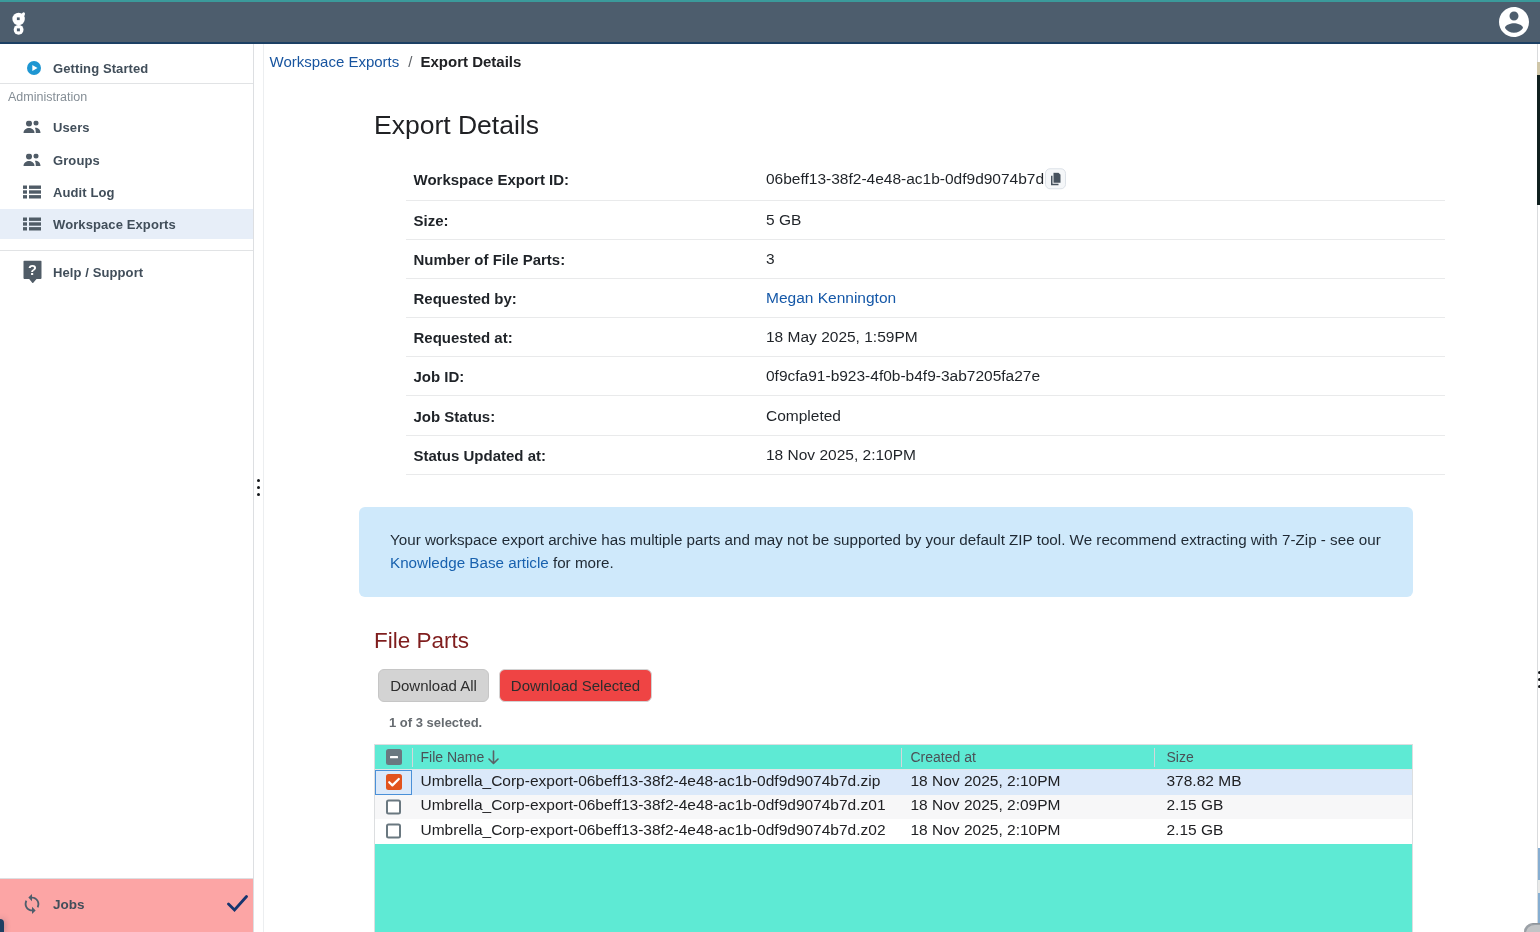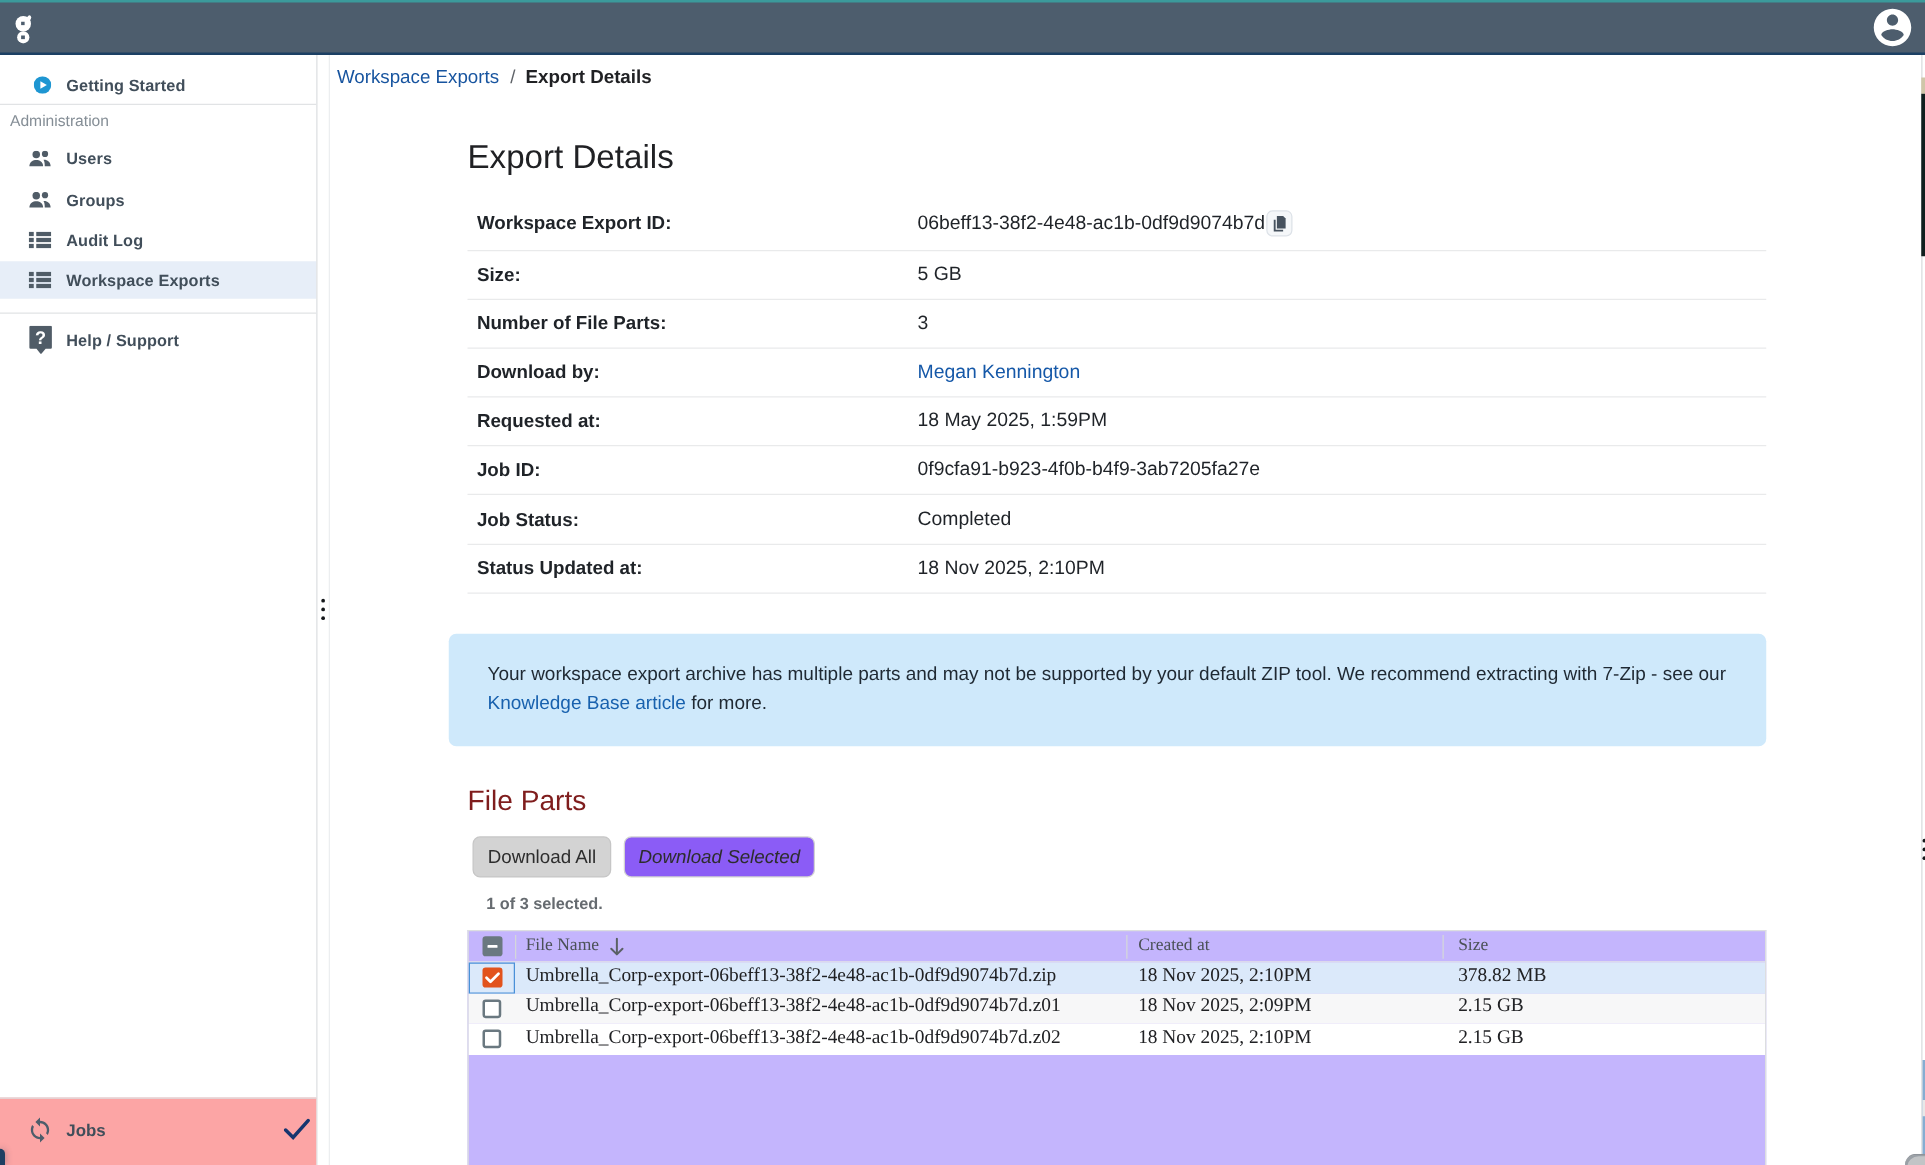--- a/index.html
+++ b/index.html
@@ -28,47 +28,47 @@
 
 
 #main { position:absolute; left:256px; top:44px; width:1274px; height:888px; background:#fff; }
 #crumb { position:absolute; left:13.5px; top:9px; font-size:15px; color:#5f6368; }
 #crumb a { color:#17549f; text-decoration:none; }
 #crumb b { color:#202124; font-weight:700; }
 h1 { position:absolute; left:118px; top:65.5px; font-size:26.5px; font-weight:400; color:#202124; letter-spacing:0;}
 
 
 #details { position:absolute; left:117.5px; top:114px; width:1039.5px; }
-.drow { position:relative; width:100%; height:39.2px; border-bottom:1px solid #e9eaeb; }
+.drow { position:relative; width:100%; height:39.2px; border-bottom:1px solid #e9eaeb;margin-left:32px; }
 .drow.first { height:42.5px; }
 .drow .lab { position:absolute; left:8px; top:50%; transform:translateY(-50%); font-size:15px; font-weight:700; color:#1f2328; }
 .drow .val { position:absolute; left:360.5px; top:50%; transform:translateY(-50%); font-size:15.5px; color:#1f2328; }
 .drow .val a { color:#1558a8; text-decoration:none; }
 #copybtn { position:absolute; left:639px; top:50%; transform:translateY(-50%);
   width:21.5px; height:21.5px; border-radius:5px; background:#f5f7f9; border:1px solid #dde2e8; }
 
 
 #infobox { position:absolute; left:103px; top:462.5px; width:1054px; height:90px;
   background:#cfe9fb; border-radius:6px; font-size:15.2px; color:#1f2933; line-height:23.3px; }
 #infobox .inner { position:absolute; left:31px; top:21px; width:1000px; }
 #infobox a { color:#1861ae; text-decoration:none; }
 
 h2 { position:absolute; left:118px; top:584px; font-size:22.5px; font-weight:400; color:#7f1d1d; }
 
 
 .btn { position:absolute; top:625px; height:33px; border-radius:6px; font-size:15px; color:#2d2d2d;
   display:flex; align-items:center; justify-content:center; font-family:"Liberation Sans",sans-serif; }
 #btn1 { left:122px; width:111px; background:#d3d3d3; border:1px solid #c6c6c6; }
-#btn2 { left:243px; width:153px; background:#8b5cf6; border:1px solid #d2d2d2;font-style:italic; }
+#btn2 { left:243px; width:153px; background:#ef4444; border:1px solid #d2d2d2; }
 
 #selcount { position:absolute; left:133px; top:671px; font-size:13px; font-weight:700; color:#666b70; }
 
 
 #ftable { position:absolute; left:117.5px; top:699.5px; width:1039.5px; height:189px;
-  border:1px solid #dcdee0; border-bottom:none; background:#c4b5fd;font-family:Liberation Serif, serif; }
+  border:1px solid #dcdee0; border-bottom:none; background:#5eead4; }
 #fhead { position:absolute; left:0; top:0; width:100%; height:25px; border-bottom:1px solid #e3e5e7;
   font-size:14px; color:#4b5157; }
 #fhead .c-name,#fhead .c-created,#fhead .c-size { font-size:14px; }
 .hsep { position:absolute; top:3px; width:1px; height:19px; background:#d4d7da; }
 .frow { position:absolute; left:0; width:100%; height:24.6px; font-size:15.5px; color:#202124;padding-left:48px; }
 .frow .c-name,.frow .c-created,.frow .c-size { top:44%; }
 .c-name { position:absolute; left:46px; top:50%; transform:translateY(-50%); white-space:nowrap; }
 .c-created { position:absolute; left:536px; top:50%; transform:translateY(-50%); white-space:nowrap; }
 .c-size { position:absolute; left:792px; top:50%; transform:translateY(-50%); white-space:nowrap; }
 .cb { position:absolute; left:11px; top:50%; transform:translateY(-50%); width:16px; height:16px; border-radius:2.5px; }
@@ -108,21 +108,21 @@
     </div>
     <div class="drow">
         <span class="lab">Size:</span>
         <span class="val">5 GB</span>
       </div>
     <div class="drow">
         <span class="lab">Number of File Parts:</span>
         <span class="val">3</span>
       </div>
     <div class="drow">
-        <span class="lab">Download by:</span>
+        <span class="lab">Requested by:</span>
         <span class="val"><a>Megan Kennington</a></span>
       </div>
     <div class="drow">
         <span class="lab">Requested at:</span>
         <span class="val">18 May 2025, 1:59PM</span>
       </div>
     <div class="drow">
         <span class="lab">Job ID:</span>
         <span class="val">0f9cfa91-b923-4f0b-b4f9-3ab7205fa27e</span>
       </div>

